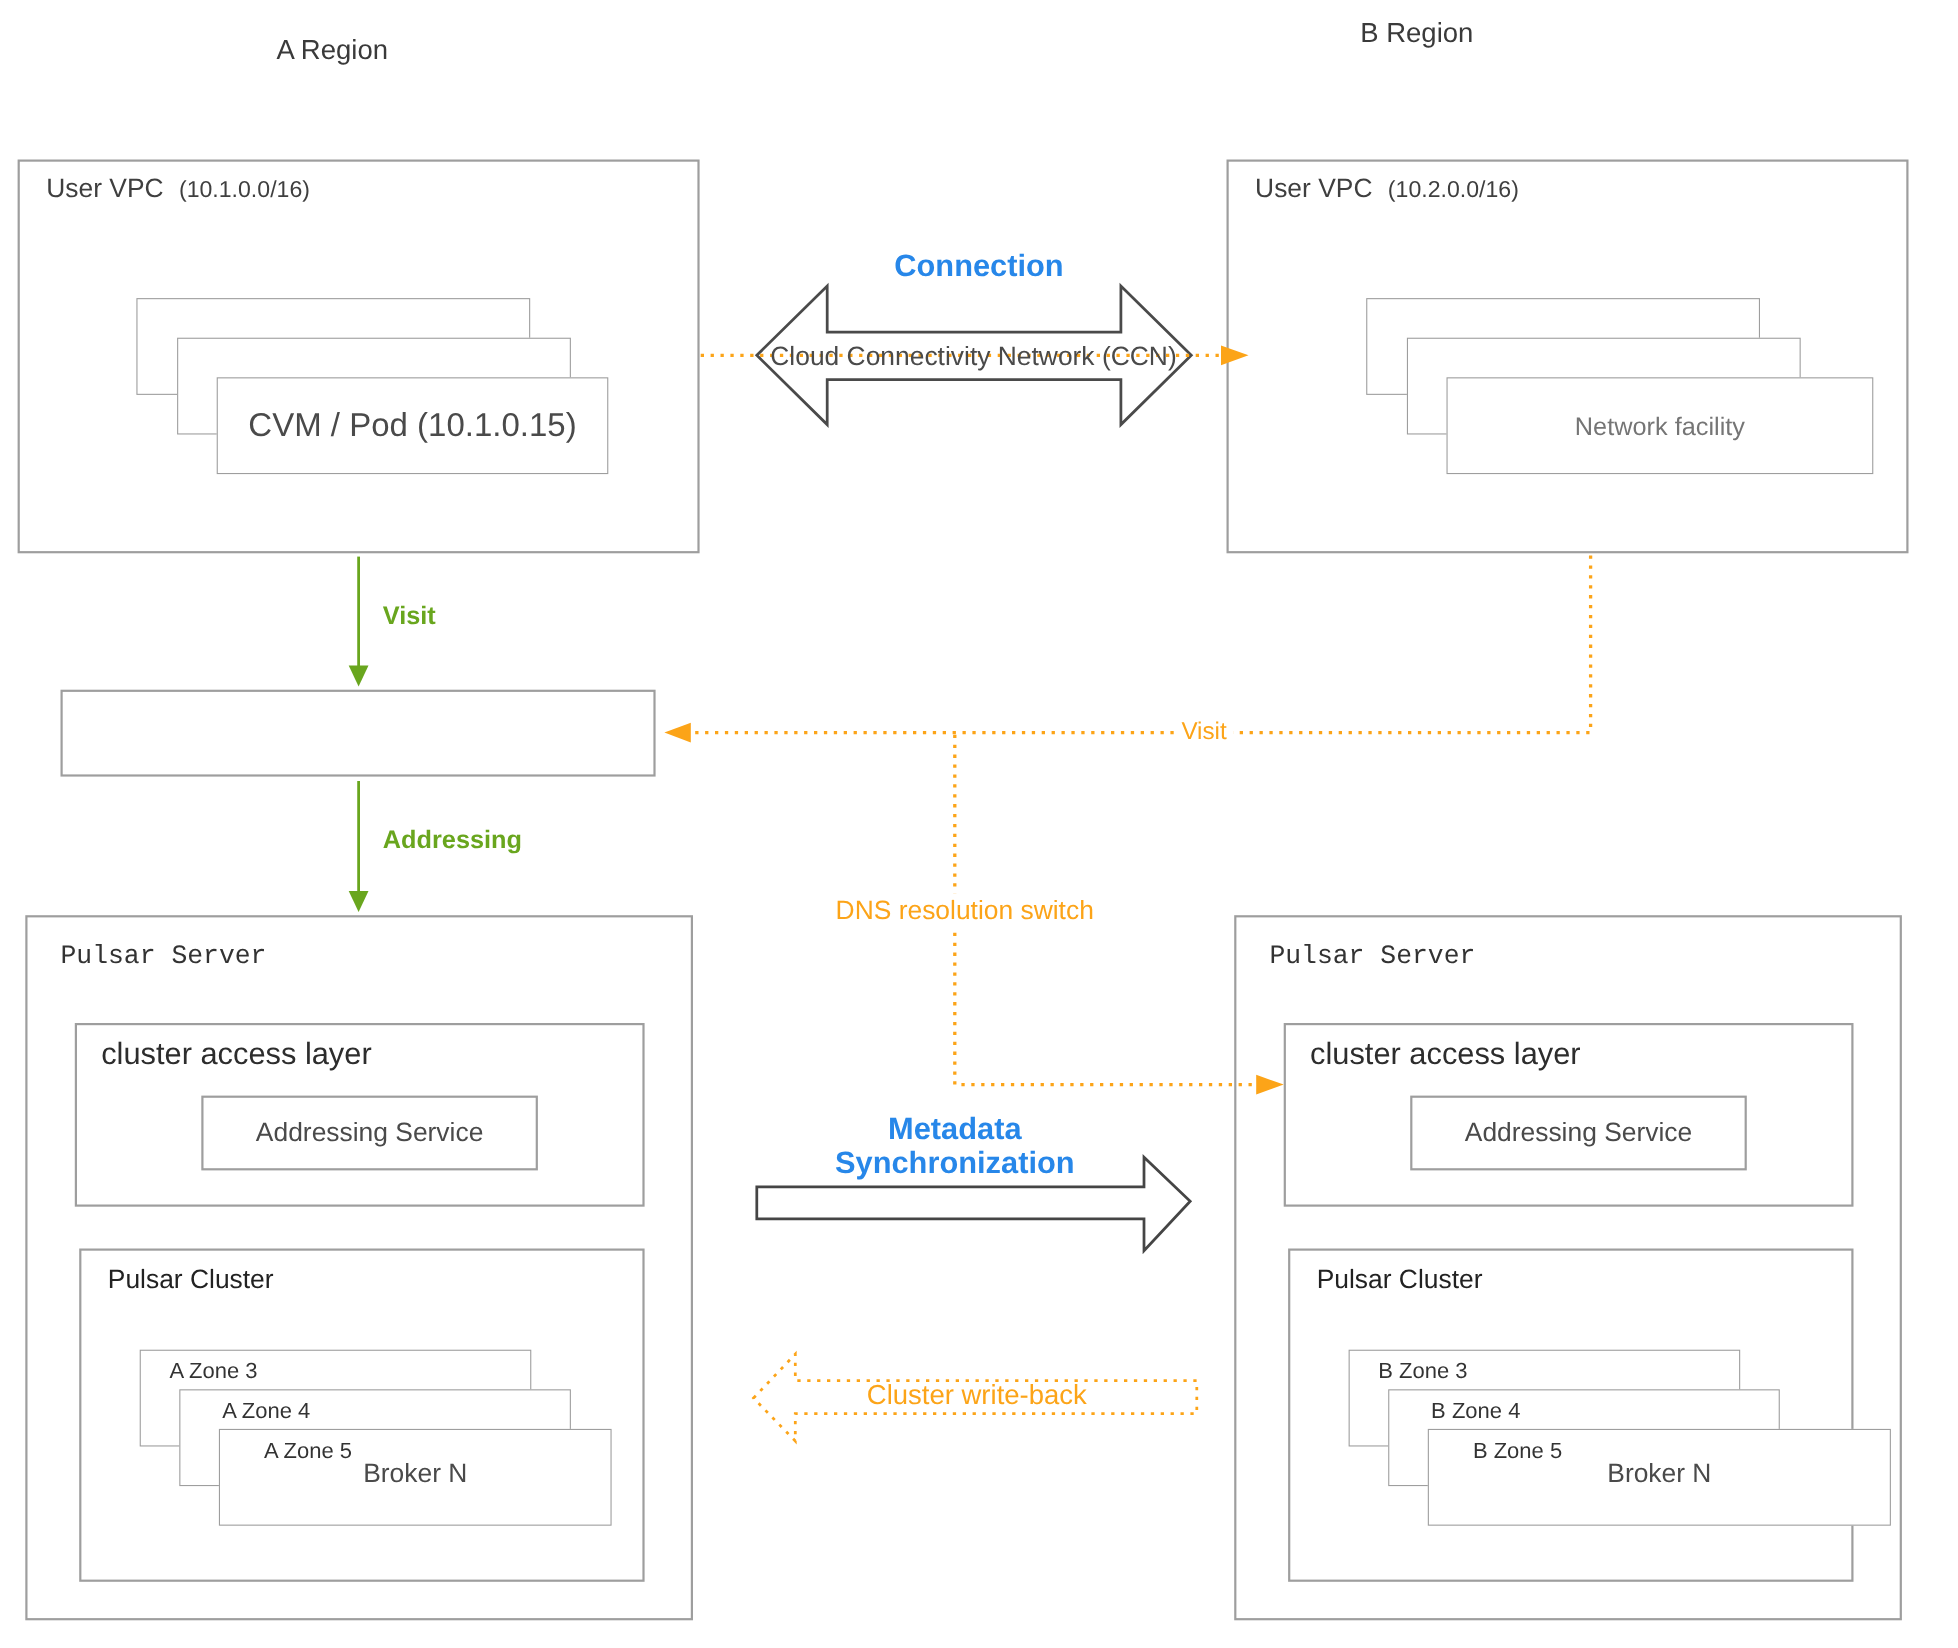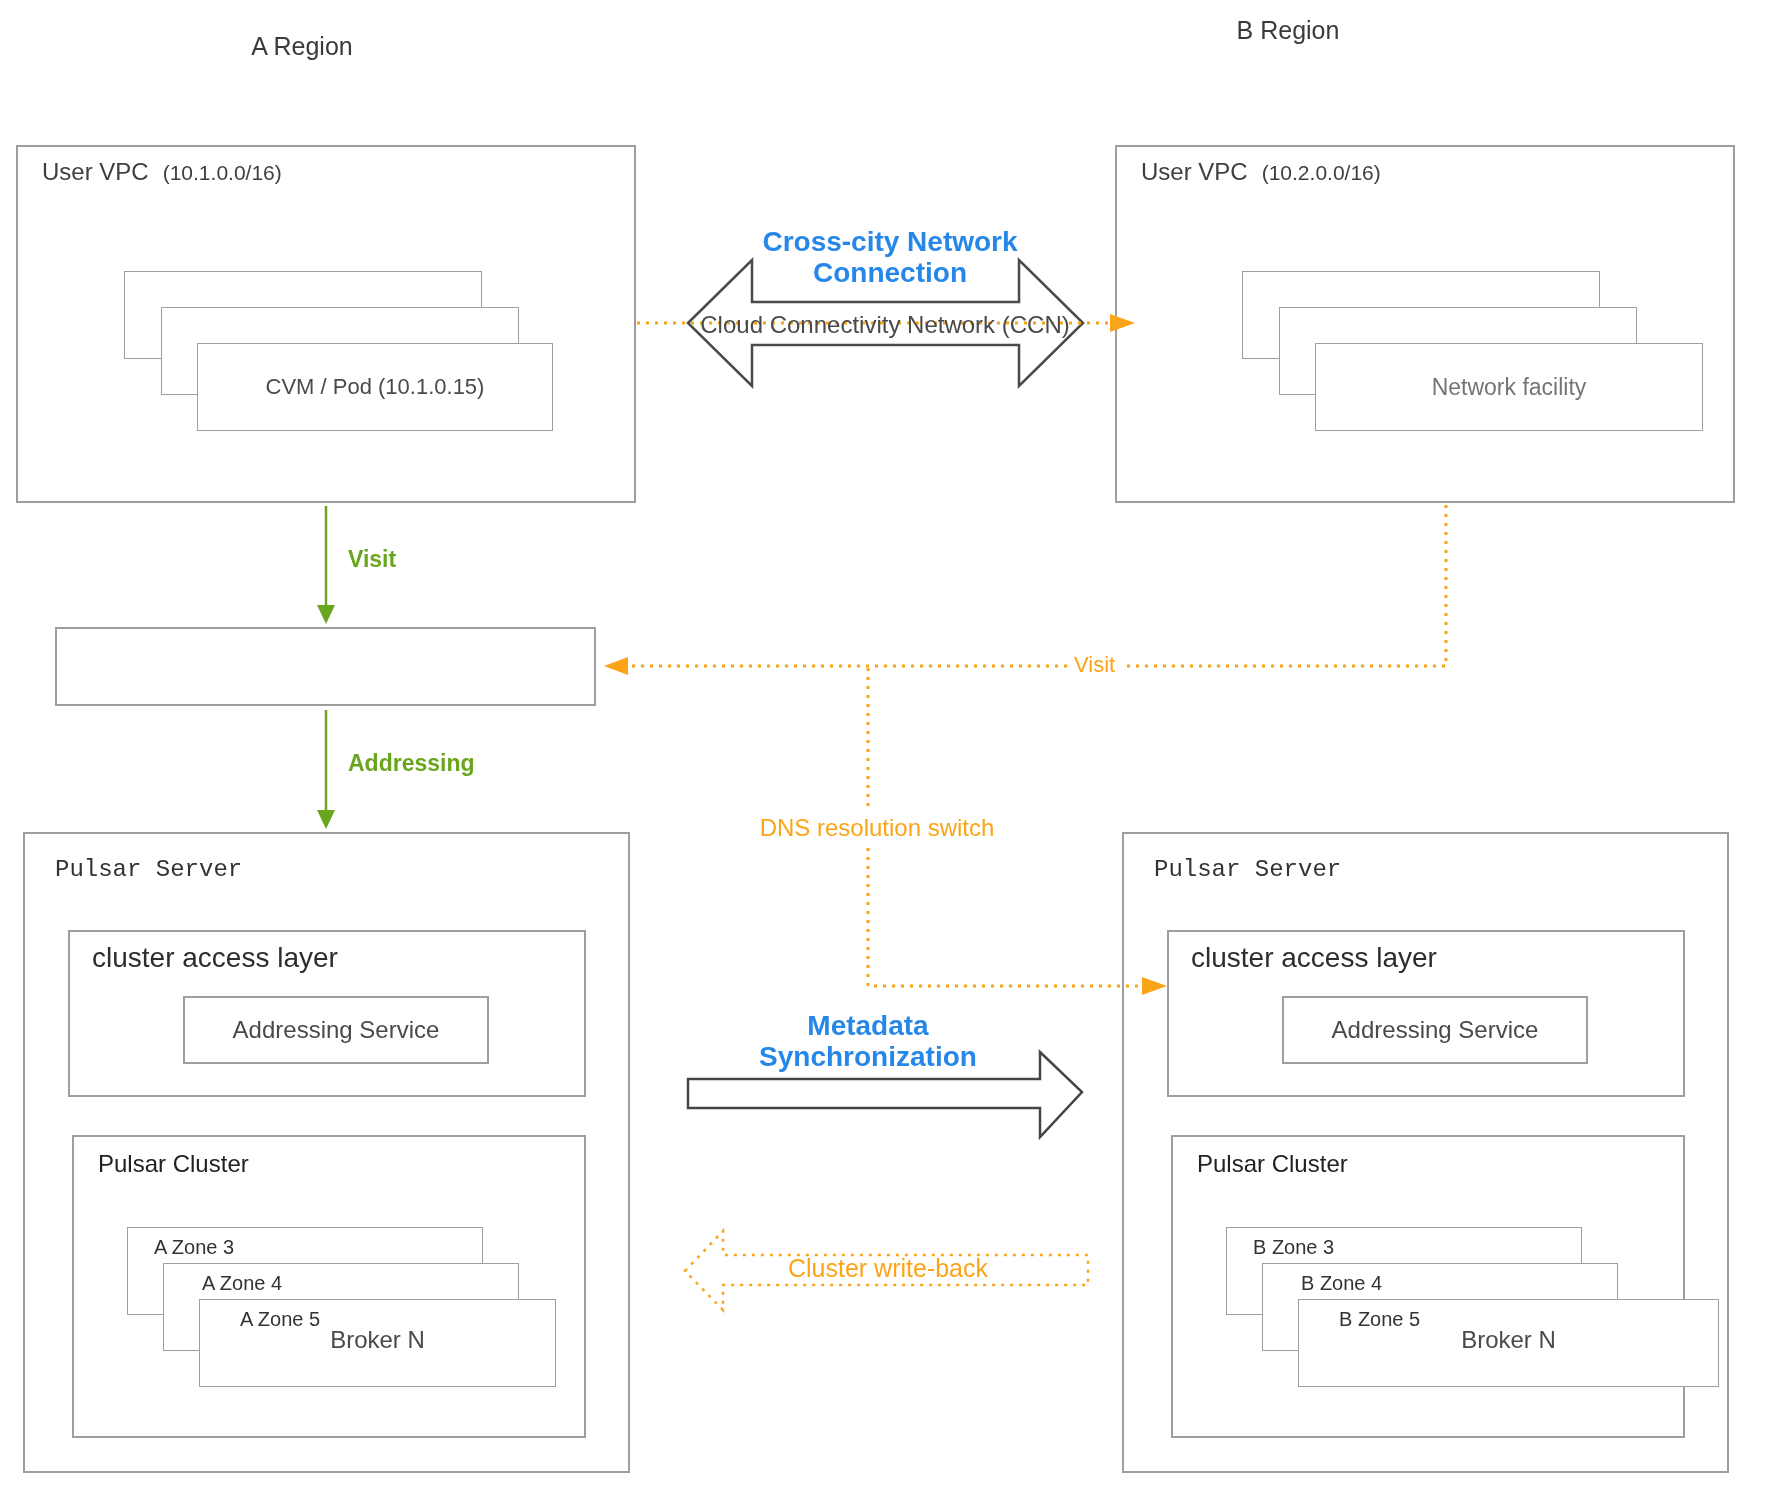--- a/index.html
+++ b/index.html
@@ -9,21 +9,21 @@
   html,body{margin:0;padding:0;background:#fff;}
   body{font-family:"Liberation Sans",sans-serif;}
   #canvas{position:relative;width:1780px;height:1498px;background:#fff;overflow:hidden;}
   .box{position:absolute;background:#fff;border:2px solid var(--border);box-sizing:border-box;}
   .thinbox{border-width:1.5px;}
   .lbl{position:absolute;color:var(--ink);white-space:nowrap;}
   .center-xy{display:flex;align-items:center;justify-content:center;text-align:center;}
   .region-title{font-size:25px;font-weight:500;color:#3A3A3A;width:150px;text-align:center;}
   .vpc-title{font-size:24px;color:#3F3F3F;}
   .vpc-title .cidr{font-size:21px;margin-left:14px;}
-  .node-text{font-size:22px;color:var(--boxtext);}
+  .node-text{font-size:30px;color:var(--boxtext);}
   .nf-text{font-size:23px;color:#757575;}
   .domain-text{font-size:22px;color:var(--boxtext);}
   .green-lbl{color:var(--green);font-size:23px;font-weight:600;}
   .orange-lbl{color:var(--orange);}
   .ps-title{font-size:24px;color:#333;font-family:Liberation Mono, monospace;}
   .cal-title{font-size:28px;font-weight:500;color:#2D2D2D;}
   .as-text{font-size:24px;color:var(--boxtext);}
   .pc-title{font-size:24px;font-weight:500;color:#222;}
   .zone-lbl{font-size:20px;font-weight:500;color:#333;position:absolute;left:26px;top:8px;}
   .broker{position:absolute;left:0;top:26px;width:100%;text-align:center;font-size:24px;color:var(--boxtext);}
@@ -127,21 +127,20 @@
 
     <line x1="326" y1="710" x2="326" y2="812" stroke="#69A61E" stroke-width="2.5"></line>
     <polygon points="326,829 317,810 335,810" fill="#69A61E"></polygon>
 
     <polygon points="688,1079 1040,1079 1040,1052 1082,1092 1040,1137 1040,1108 688,1108" fill="#ffffff" stroke="#454545" stroke-width="2.5" stroke-linejoin="miter"></polygon>
 
     <polygon points="685,1271 723,1231 723,1255 1088,1255 1088,1285 723,1285 723,1310" fill="#ffffff" stroke="#FCA418" stroke-width="2.5" stroke-dasharray="3 6" stroke-linejoin="miter"></polygon>
   </svg>
 
   <div class="lbl ccn-title" style="left:700px;top:226px;width:380px;">
-    <span style="display:block;">Cross-city Network</span>
     <span style="display:block;">Connection</span>
   </div>
   <div class="lbl ccn-sub" style="left:690px;top:311px;width:390px;">Cloud Connectivity Network (CCN)</div>
 
   <div class="lbl green-lbl" style="left:348px;top:546px;">Visit</div>
   <div class="lbl green-lbl" style="left:348px;top:750px;">Addressing</div>
 
   <div class="lbl orange-lbl visit-b" style="left:1068px;top:650px;">Visit</div>
   <div class="lbl orange-lbl dns-lbl" style="left:728px;top:812px;width:282px;text-align:center;">DNS resolution switch</div>
 

